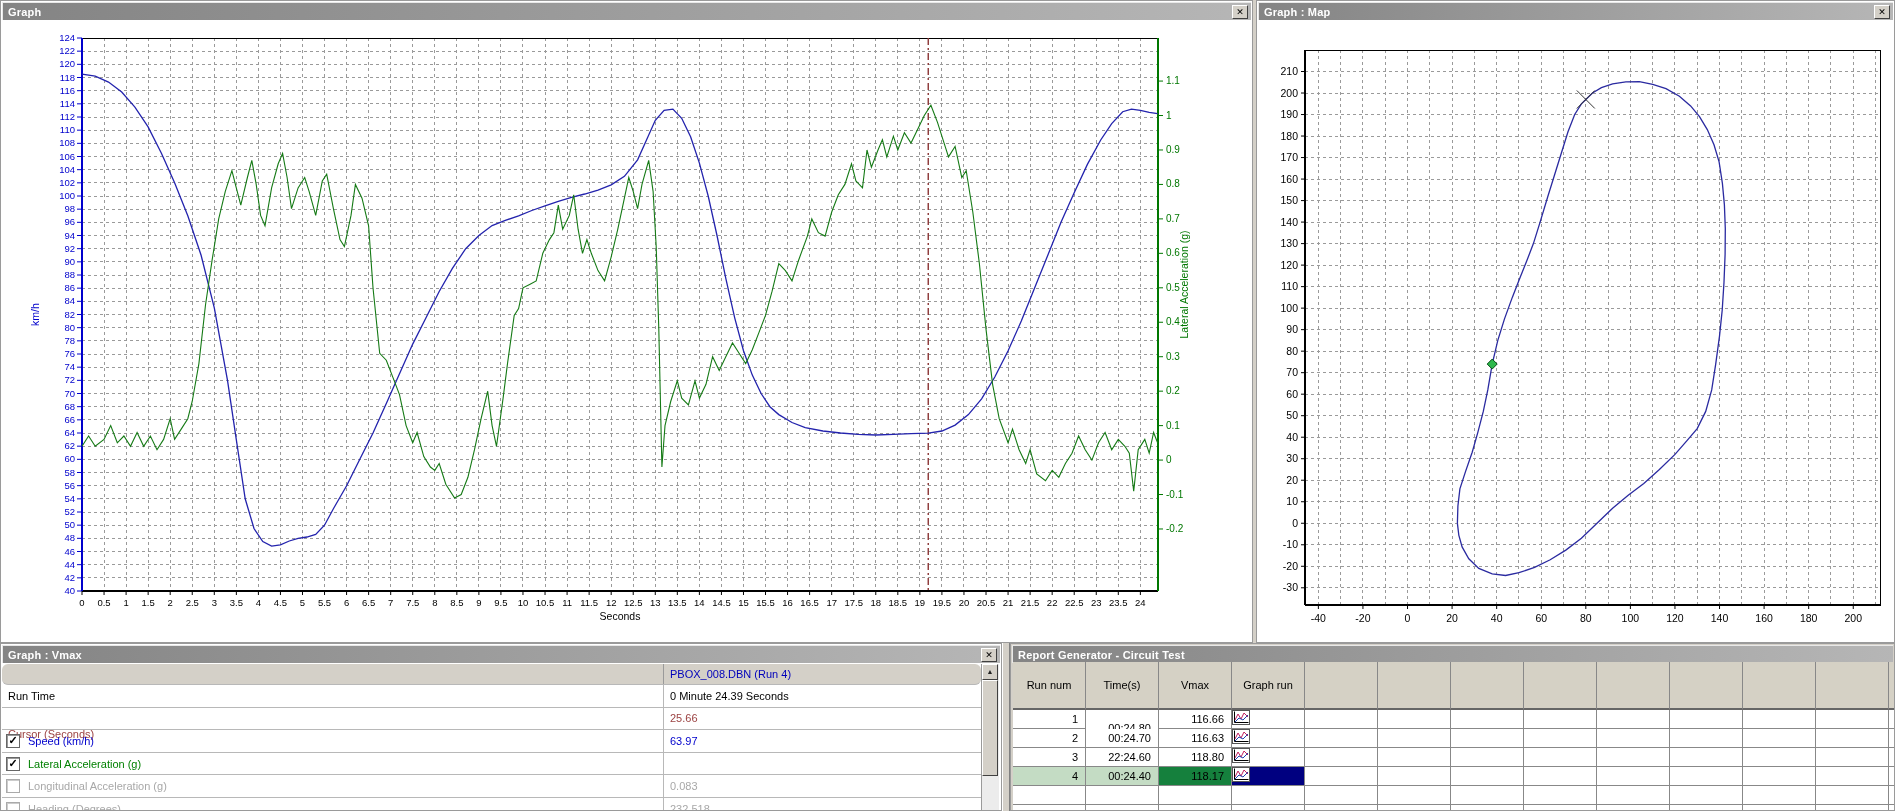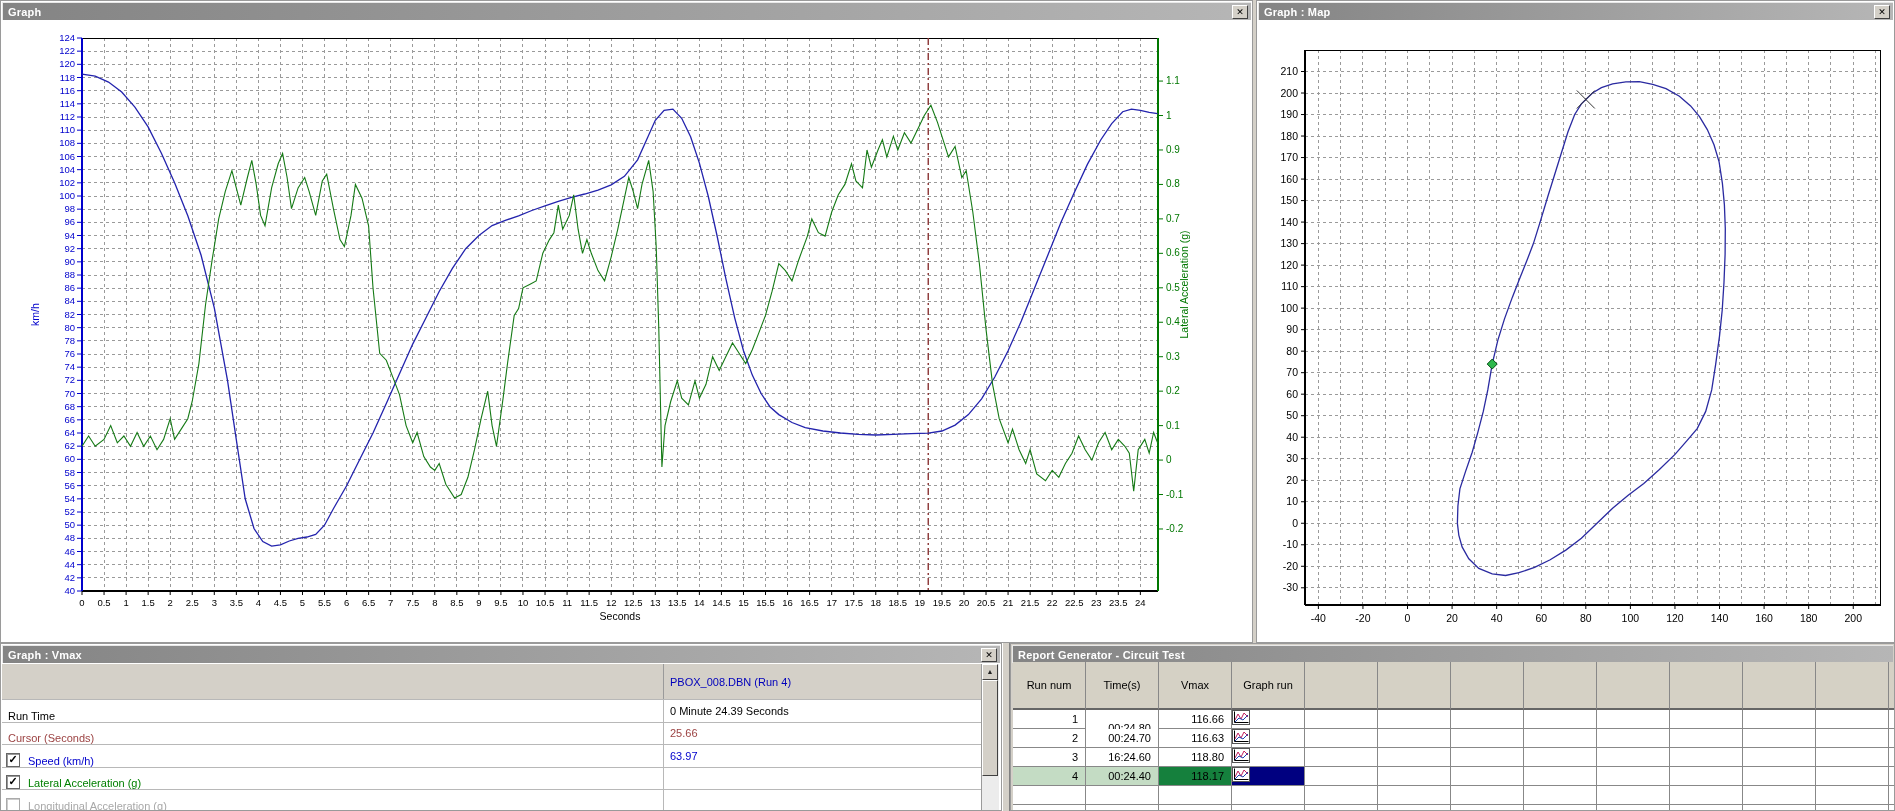--- a/index.html
+++ b/index.html
@@ -26,21 +26,21 @@
   #panel-graph{left:0;top:0;width:1253px;height:643px;}
   #panel-map{left:1256px;top:0;width:639px;height:643px;}
   #panel-data{left:0;top:643px;width:1002px;height:168px;}
   #splitter{position:absolute;left:1002px;top:643px;width:8px;height:168px;
     background:#d4d0c8;border-left:1px solid #ffffff;border-right:1px solid #808080;box-sizing:border-box;}
   #panel-report{left:1010px;top:643px;width:885px;height:168px;background:#d4d0c8;}
   svg{position:absolute;left:0;top:0;}
   
   #data-table{position:absolute;left:1px;top:20px;right:20px;bottom:0;background:#fff;overflow:hidden;font-size:11px;}
   .dt-row{position:relative;width:100%;border-bottom:1px solid #b8b8b8;box-sizing:border-box;}
-  .dt-label{position:absolute;left:0;top:0;bottom:0;width:662px;border-right:1px solid #b8b8b8;box-sizing:border-box;display:flex;align-items:flex-end;}
+  .dt-label{position:absolute;left:0;top:0;bottom:0;width:662px;border-right:1px solid #b8b8b8;box-sizing:border-box;display:flex;align-items:center;}
   .dt-value{position:absolute;left:662px;top:0;bottom:0;right:0;display:flex;align-items:center;padding-left:6px;}
   .dt-header{background:#d4d0c8;}
   .dt-header .dt-label{border-right:1px solid #9a9a9a;}
   .checkbox{
     display:inline-block;width:12px;height:12px;background:#fff;
     border:1px solid #666;box-shadow:inset 1px 1px 0 #999;
     margin:0 8px 0 4px;font-size:11px;line-height:11px;text-align:center;color:#000;font-weight:bold;
   }
   .checkbox.gray{border-color:#aaa;box-shadow:inset 1px 1px 0 #ccc;}
   .nocheck{display:inline-block;width:26px;}
@@ -545,21 +545,21 @@
       <path d="M 235.2093023255814 338.06976744186045 L 240.2093023255814 343.06976744186045 L 235.2093023255814 348.06976744186045 L 230.2093023255814 343.06976744186045 Z" fill="#2db84b" stroke="#044d14" stroke-width="1"></path>
     </svg>
 </div>
 
 <div id="panel-data" class="panel">
   <div class="titlebar">
     <span>Graph : Vmax</span>
     <button class="closebtn"><span>✕</span></button>
   </div>
   <div id="data-table">
-      <div class="dt-row dt-header" style="height: 36px;">
+      <div class="dt-row dt-header" style="height: 21px; border-radius: 6px;">
         <div class="dt-label"></div>
      <div class="dt-value" style="color:#0000bb">PBOX_008.DBN (Run 4)</div>
       </div>
       <div class="dt-row" style="height: 22.6px;">
         <div class="dt-label">
           <span class="nocheck" style="width: 6px;"></span>
           <span style="color: rgb(0, 0, 0);">Run Time</span>
         </div>
         <div class="dt-value" style="color: rgb(0, 0, 0);">0 Minute 24.39 Seconds</div>
       </div>
@@ -581,20 +581,21 @@
         <div class="dt-label">
           <span class="checkbox">✓</span>
           <span style="color: rgb(0, 128, 0);">Lateral Acceleration (g)</span>
         </div>
       </div>
       <div class="dt-row" style="height: 22.6px; padding-left: 10px;">
         <div class="dt-label">
           <span class="checkbox gray"></span>
           <span style="color: rgb(168, 168, 168);">Longitudinal Acceleration (g)</span>
         </div>
+        <div class="dt-value" style="color: rgb(168, 168, 168);">0.083</div>
       </div>
       <div class="dt-row" style="height: 22.6px;">
         <div class="dt-label">
           <span class="checkbox gray"></span>
           <span style="color: rgb(168, 168, 168);">Heading (Degrees)</span>
         </div>
         <div class="dt-value" style="color: rgb(168, 168, 168);">232.518</div>
       </div>
     </div>
   <div class="scrollbar">
@@ -659,21 +660,21 @@
       <div class="rt-cell" style="left: 292px; top: 67px; width: 73px; height: 19px;"></div>
       <div class="rt-cell" style="left: 365px; top: 67px; width: 73px; height: 19px;"></div>
       <div class="rt-cell" style="left: 438px; top: 67px; width: 73px; height: 19px;"></div>
       <div class="rt-cell" style="left: 511px; top: 67px; width: 73px; height: 19px;"></div>
       <div class="rt-cell" style="left: 584px; top: 67px; width: 73px; height: 19px;"></div>
       <div class="rt-cell" style="left: 657px; top: 67px; width: 73px; height: 19px;"></div>
       <div class="rt-cell" style="left: 730px; top: 67px; width: 73px; height: 19px;"></div>
       <div class="rt-cell" style="left: 803px; top: 67px; width: 73px; height: 19px;"></div>
       <div class="rt-cell" style="left: 876px; top: 67px; width: 73px; height: 19px;"></div>
       <div class="rt-cell rt-num" style="left: 0px; top: 86px; width: 73px; height: 19px;">3</div>
-      <div class="rt-cell rt-num" style="left: 73px; top: 86px; width: 73px; height: 19px;">16:24.60</div>
+      <div class="rt-cell rt-num" style="left: 73px; top: 86px; width: 73px; height: 19px;">22:24.60</div>
       <div class="rt-cell rt-num" style="left: 146px; top: 86px; width: 73px; height: 19px;">118.80</div>
       <div class="rt-cell rt-icon" style="left: 219px; top: 86px; width: 73px; height: 19px;">
         <svg width="18" height="15">
        <rect x="0.5" y="0.5" width="17" height="14" fill="#ffffff" stroke="#555"></rect>
        <line x1="2.5" y1="1.5" x2="2.5" y2="12.5" stroke="#000" stroke-width="1"></line>
        <line x1="2.5" y1="12.5" x2="16.5" y2="12.5" stroke="#000" stroke-width="1"></line>
        <polyline points="3,10 6,4 9,9 12,3 16,7" fill="none" stroke="#c02060" stroke-width="1"></polyline>
        <polyline points="3,12 7,8 11,10 16,5" fill="none" stroke="#2040b0" stroke-width="1"></polyline>
      </svg>
       </div>

